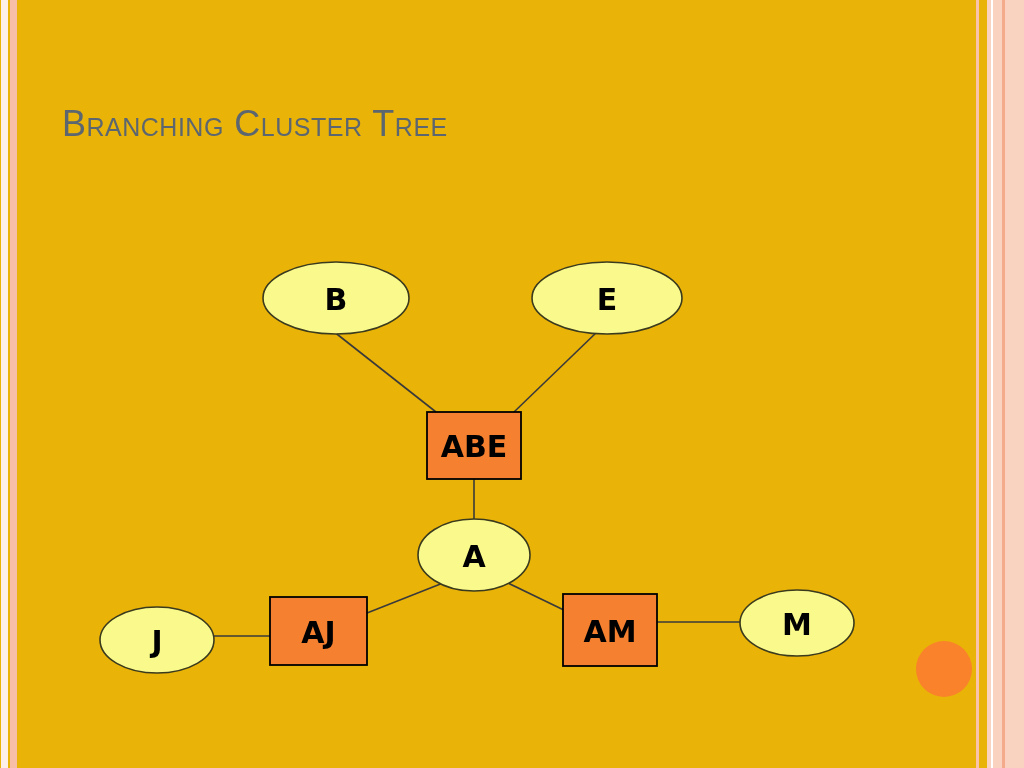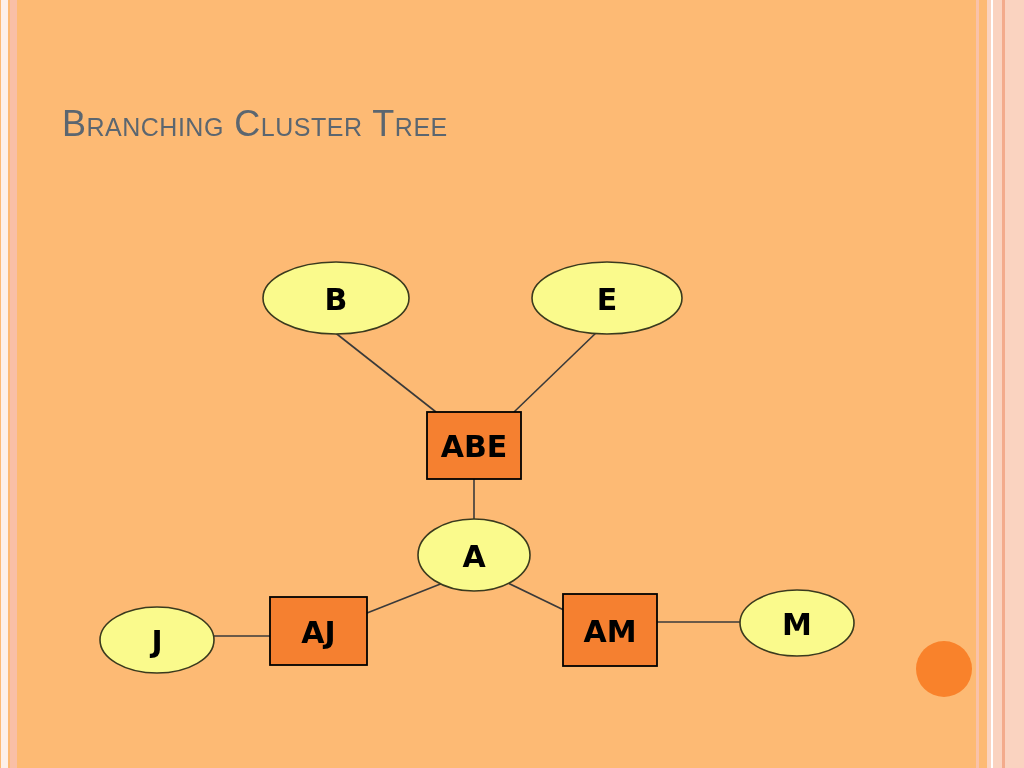--- a/index.html
+++ b/index.html
@@ -7,21 +7,21 @@
     padding: 0;
     background: #ffffff;
   }
   body {
     font-family: "Liberation Sans", sans-serif;
   }
   #slide {
     position: relative;
     width: 1024px;
     height: 768px;
-    background: #fdba74;
+    background: #eab308;
     overflow: hidden;
   }
 
   
   .stripe {
     position: absolute;
     top: 0;
     height: 768px;
   }
   .stripe-left-cream  { left: 1px;  width: 7px;  background: #fdf0e9; }

